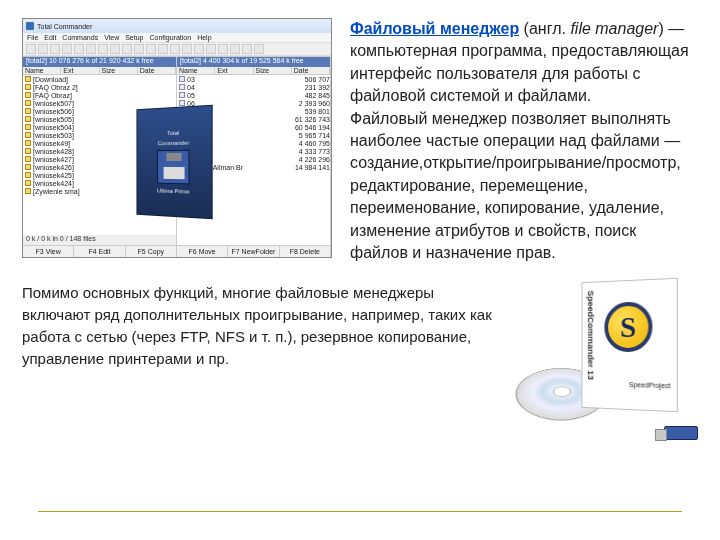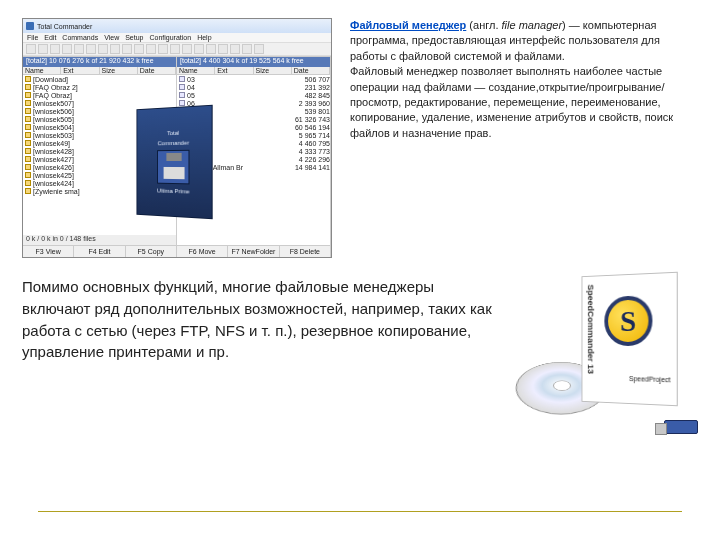--- a/index.html
+++ b/index.html
@@ -165,21 +165,21 @@
   .boxart .floppy::after {
     content: "";
     position: absolute;
     bottom: 4px; left: 6px;
     width: 22px; height: 12px;
     background: #dcdcdc;
   }
   .top-text {
     flex: 1;
     line-height: 1.4;
-    font-size: 11px;
+    font-size: 16px;
     color: #222;
   }
   .term-link {
     color: #004cc3;
     text-decoration: underline;
     font-weight: bold;
   }
   .bottom-row {
     display: flex;
     gap: 20px;
@@ -491,21 +491,21 @@
   </div>
 
   <div class="top-text">
     <span class="term-link">Файловый менеджер</span>
     <span> (<span>англ.</span> <i>file manager</i><span>) — компьютерная программа, предоставляющая интерфейс пользователя для работы с файловой системой и файлами.</span></span><br>
     <span>Файловый менеджер позволяет выполнять наиболее частые операции над файлами — создание,открытие/проигрывание/просмотр, редактирование, перемещение, переименование, копирование, удаление, изменение атрибутов и свойств, поиск файлов и назначение прав.</span>
   </div>
 </div>
 
 <div class="bottom-row">
-  <div class="bottom-text">Помимо основных функций, многие файловые менеджеры включают ряд дополнительных возможностей, например, таких как работа с сетью (через FTP, NFS и т. п.), резервное копирование, управление принтерами и пр.</div>
+  <div class="bottom-text">Помимо основных функций, многие файловые менеджеры включают ряд дополнительных проигрывание, например, таких как работа с сетью (через FTP, NFS и т. п.), резервное копирование, управление принтерами и пр.</div>
 
   <div class="product-box">
     <div class="pb-disc"></div>
     <div class="pb-box">
       <div class="vstripe">SpeedCommander 13</div>
       <div class="pb-logo"></div>
       <div style="font-size:7px;text-align:right;align-self:flex-end">SpeedProject</div>
     </div>
     <div class="pb-usb"></div>
   </div>

